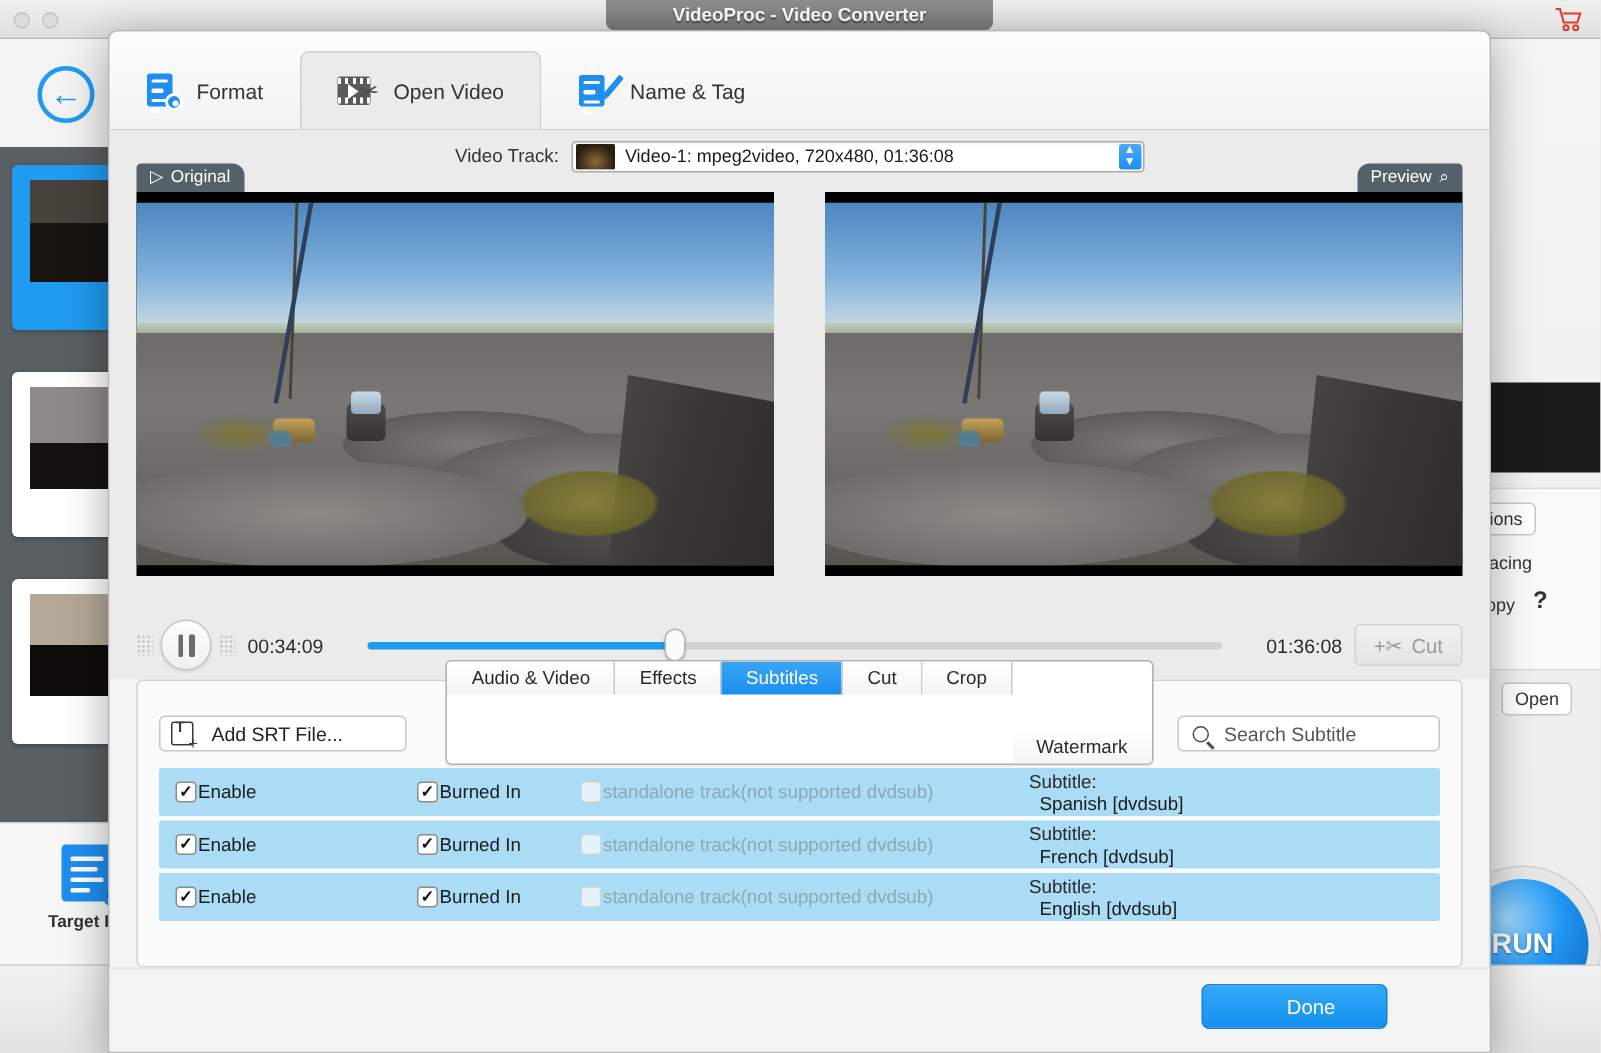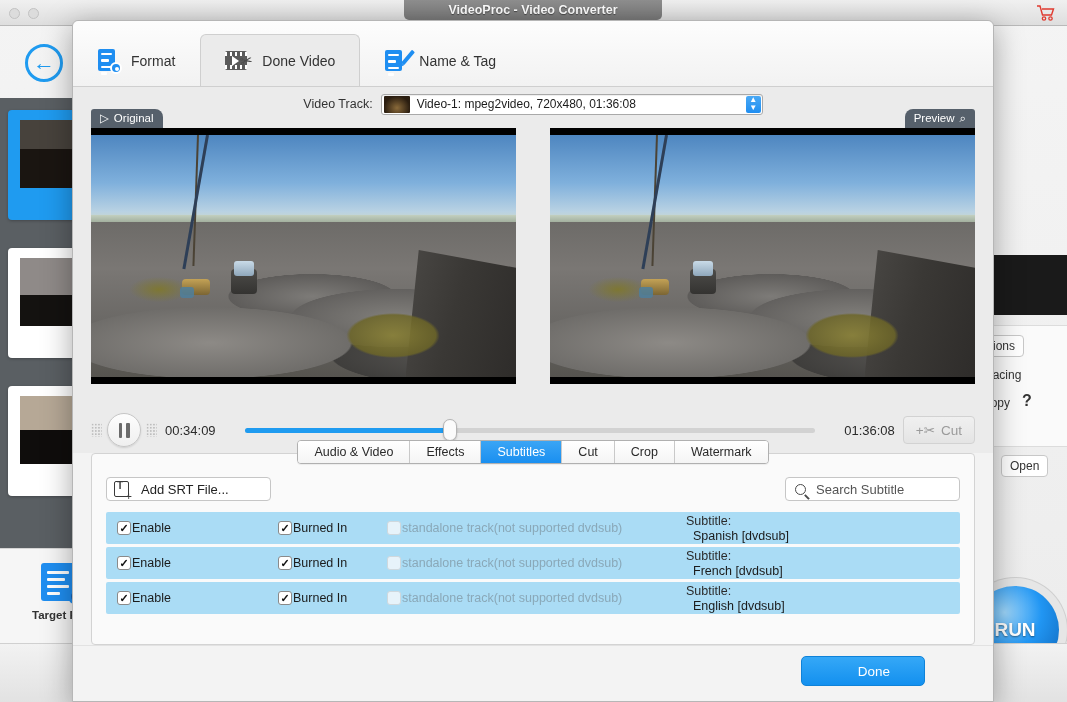--- a/index.html
+++ b/index.html
@@ -370,21 +370,21 @@
   .seg {
     display: flex; border: 1px solid #b0b0b0; border-radius: 4px;
     overflow: hidden; background: #fff; box-shadow: 0 1px 1px rgba(0,0,0,.06);
   }
   .seg div {
     padding: 0 16px; height: 22px; line-height: 22px;
     font-size: 12.5px; color: #2a2a2a;
     border-right: 1px solid #c9c9c9; white-space: nowrap;
     background: linear-gradient(#ffffff,#f4f4f4);
   }
-  .seg div:last-child { border-right: none; }
+  .seg div:last-child { border-right: none; margin-top: 46px; }
   .seg div.on {
     background: linear-gradient(#3aa5f5, #1a8ff0); color: #fff;
   }
   .toolrow {
     position: absolute; left: 14px; right: 14px; top: 22px; height: 26px;
     display: flex; align-items: center; justify-content: space-between;
   }
   .srtbtn {
     display: flex; align-items: center; gap: 12px;
     width: 165px; height: 24px; background: #fff;
@@ -535,21 +535,21 @@
           <span class="gr"></span>
         </span>
         <span>Format</span>
       </div>
       <div class="ttab active">
         <span class="ico ic-film">
           <span class="strip"></span>
             <span class="play"></span>
             <span class="sciss">✂</span>
         </span>
-        <span>Done Video</span>
+        <span>Open Video</span>
       </div>
       <div class="ttab">
         <span class="ico ic-tag">
           <span class="pg">
               <i style="width:11px"></i>
               <i style="width:8px"></i>
               <i style="width:11px"></i>
               <i style="width:6px"></i>
             </span>
           <span class="pen"></span>

